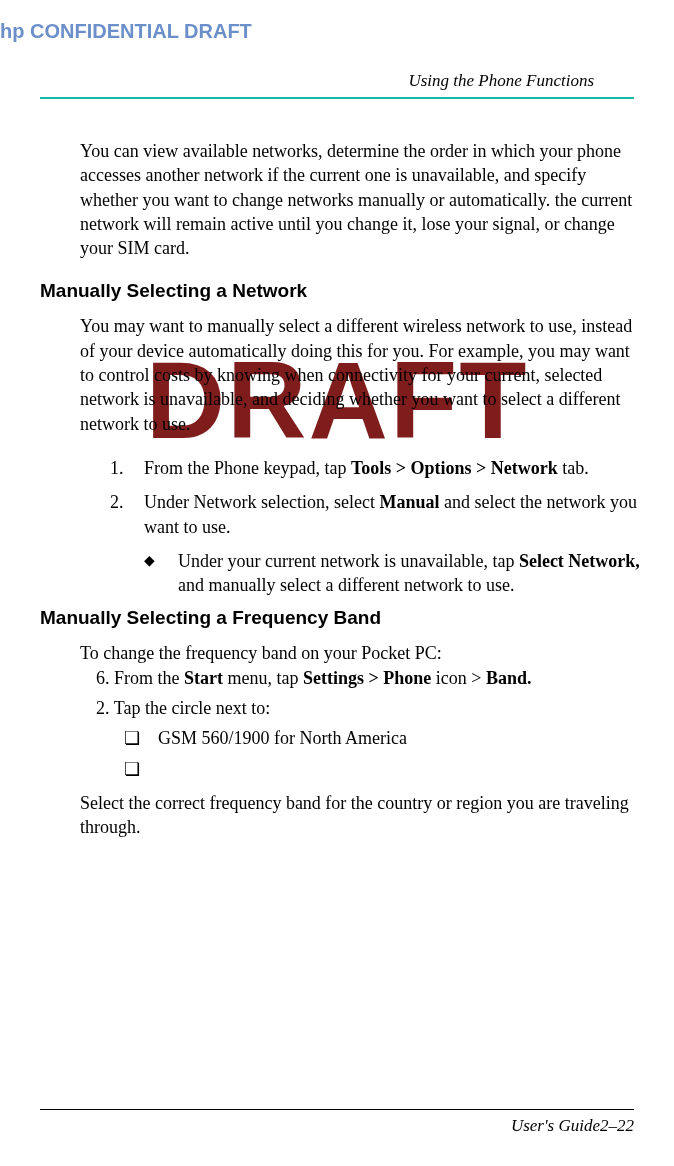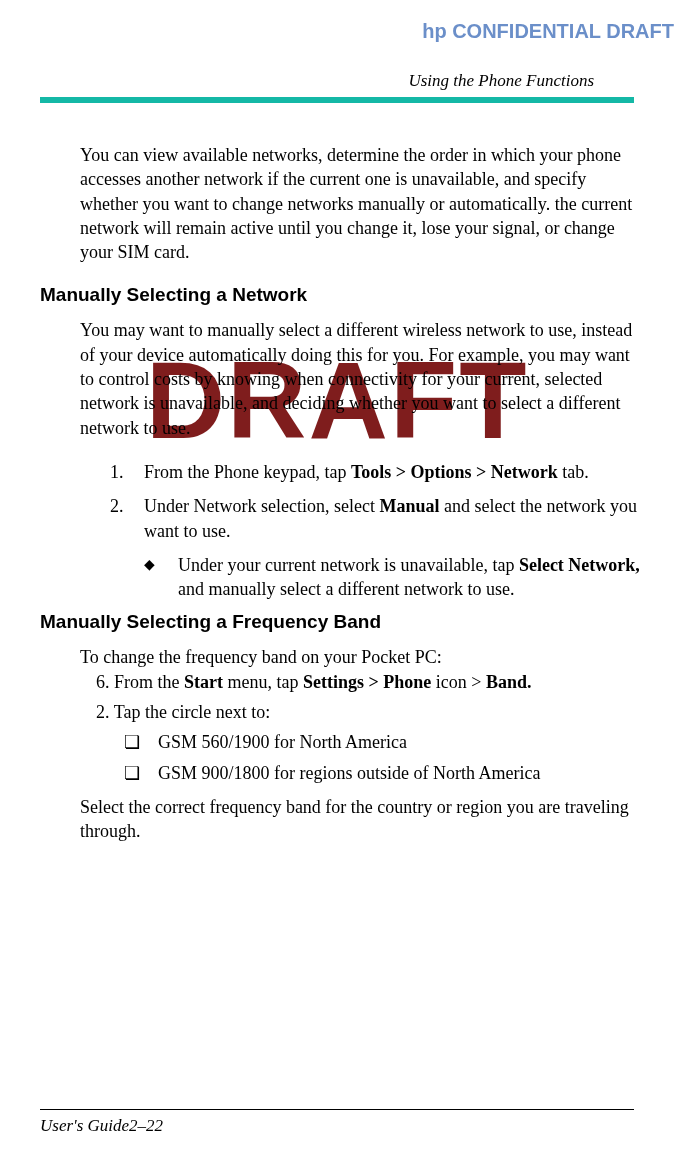--- a/index.html
+++ b/index.html
@@ -22,30 +22,30 @@
       font-family: Arial, sans-serif;
       letter-spacing: 2px;
       z-index: 0;
       pointer-events: none;
     }
     .content {
       position: relative;
       z-index: 1;
     }
     .header-banner {
-      text-align: right;
+      text-align: left;
       color: #6b8fc9;
       font-family: Arial, sans-serif;
       font-weight: bold;
       font-size: 20px;
       padding-top: 20px;
       padding-bottom: 8px;
     }
     .header-line {
-      border-bottom: 6px solid #14b8a6;
+      border-bottom: 2px solid #14b8a6;
       margin: 0 40px 0 40px;
       padding-bottom: 6px;
     }
     .header-section {
       text-align: right;
       font-style: italic;
       font-family: Georgia, serif;
       font-size: 17px;
       padding: 0 40px 0 0;
       margin-top: 20px;
@@ -125,21 +125,21 @@
       margin: 10px 0 0 40px;
     }
     .footer {
       position: absolute;
       bottom: 30px;
       left: 40px;
       right: 40px;
       border-top: 1px solid #000;
       padding-top: 6px;
       display: flex;
-      justify-content: flex-start;
+      justify-content: flex-end;
       font-style: italic;
       font-size: 17px;
       font-family: Georgia, serif;
     }
     b { font-weight: bold; }
   </style>
 </head>
 <body>
 
 <div class="watermark">DRAFT</div>
@@ -182,21 +182,20 @@
       <div class="list2-item">2. Tap the circle next to:</div>
     </div>
 
     <div class="sublist2">
       <div class="sublist2-item">
         <div class="sublist2-marker">❏</div>
         <div>GSM 560/1900 for North America</div>
       </div>
       <div class="sublist2-item">
         <div class="sublist2-marker">❏</div>
-        <div>GSM 900/1800 for regions outside of North America</div>
       </div>
     </div>
 
     <p class="closing">Select the correct frequency band for the country or region you are traveling through.</p>
   </div>
 </div>
 
 <div class="footer">
   <span>User's Guide</span>
   <span>2–22</span>

